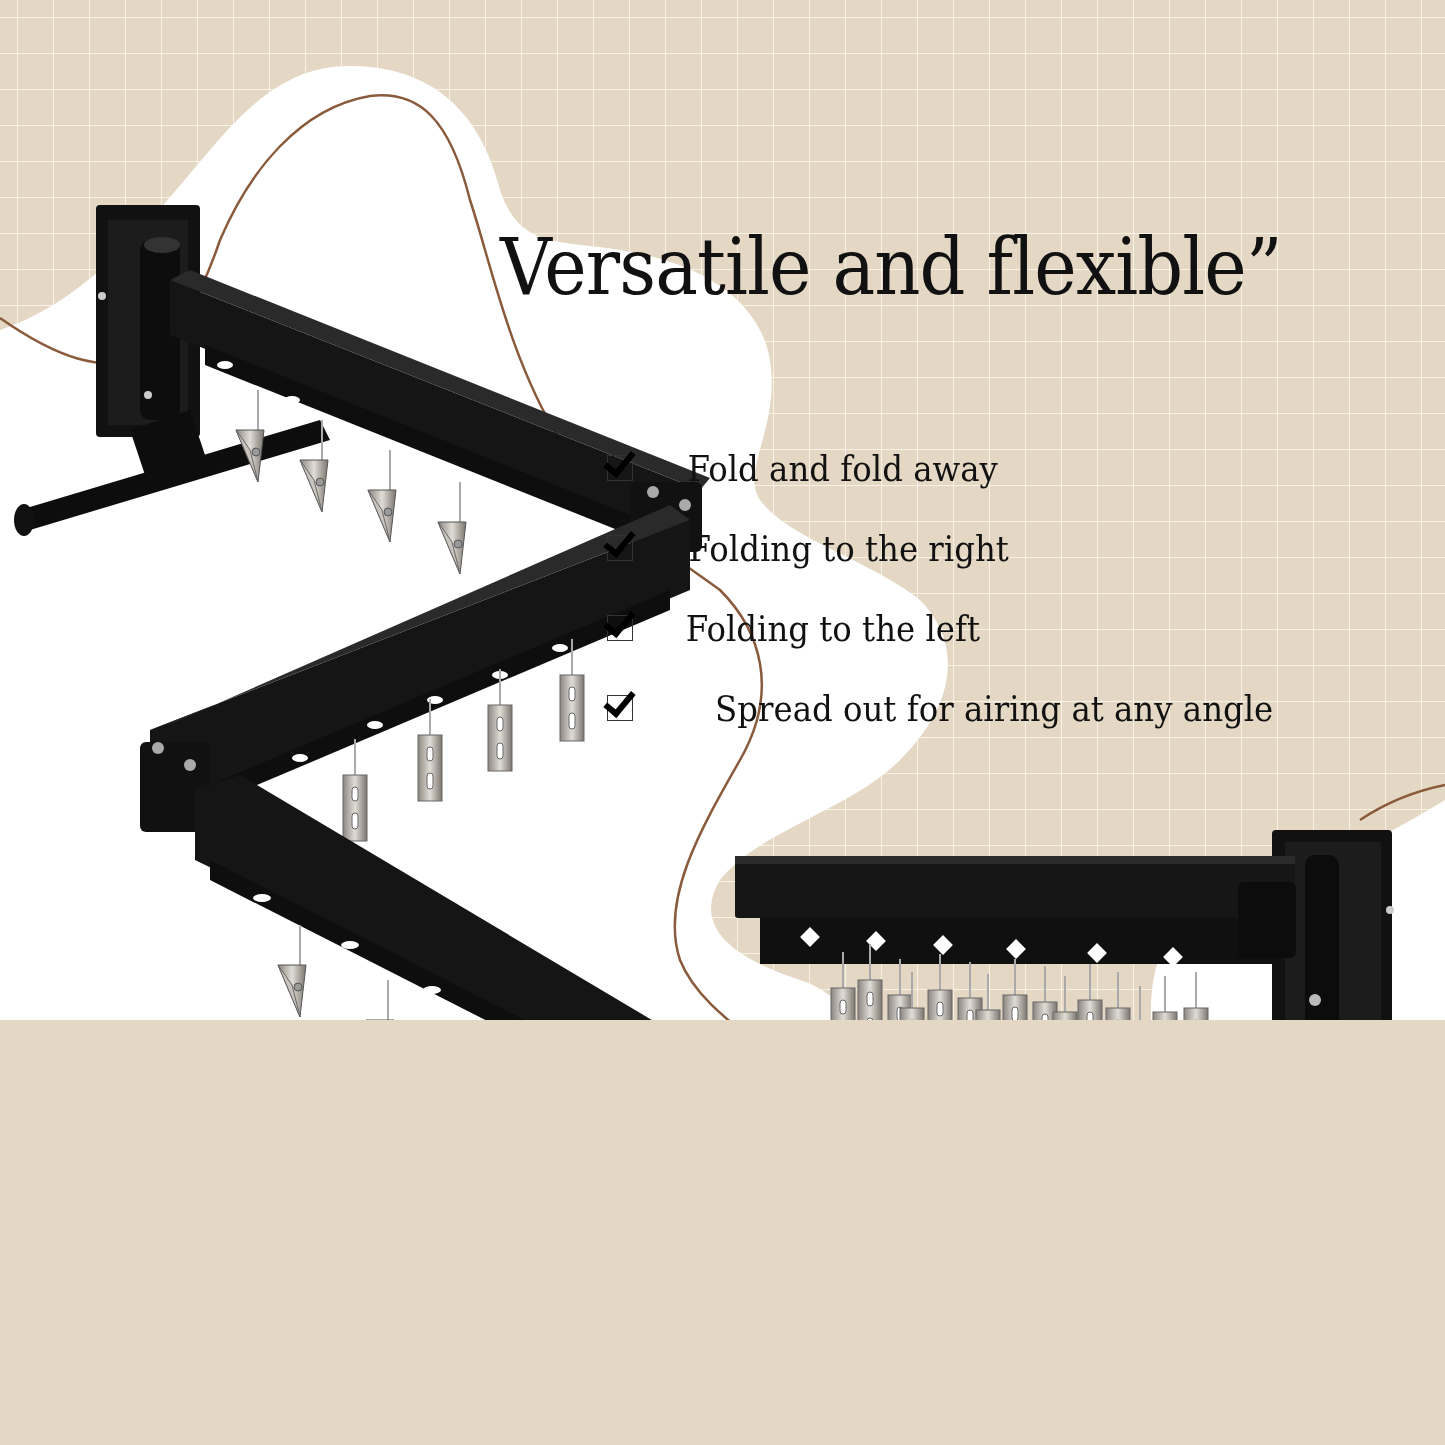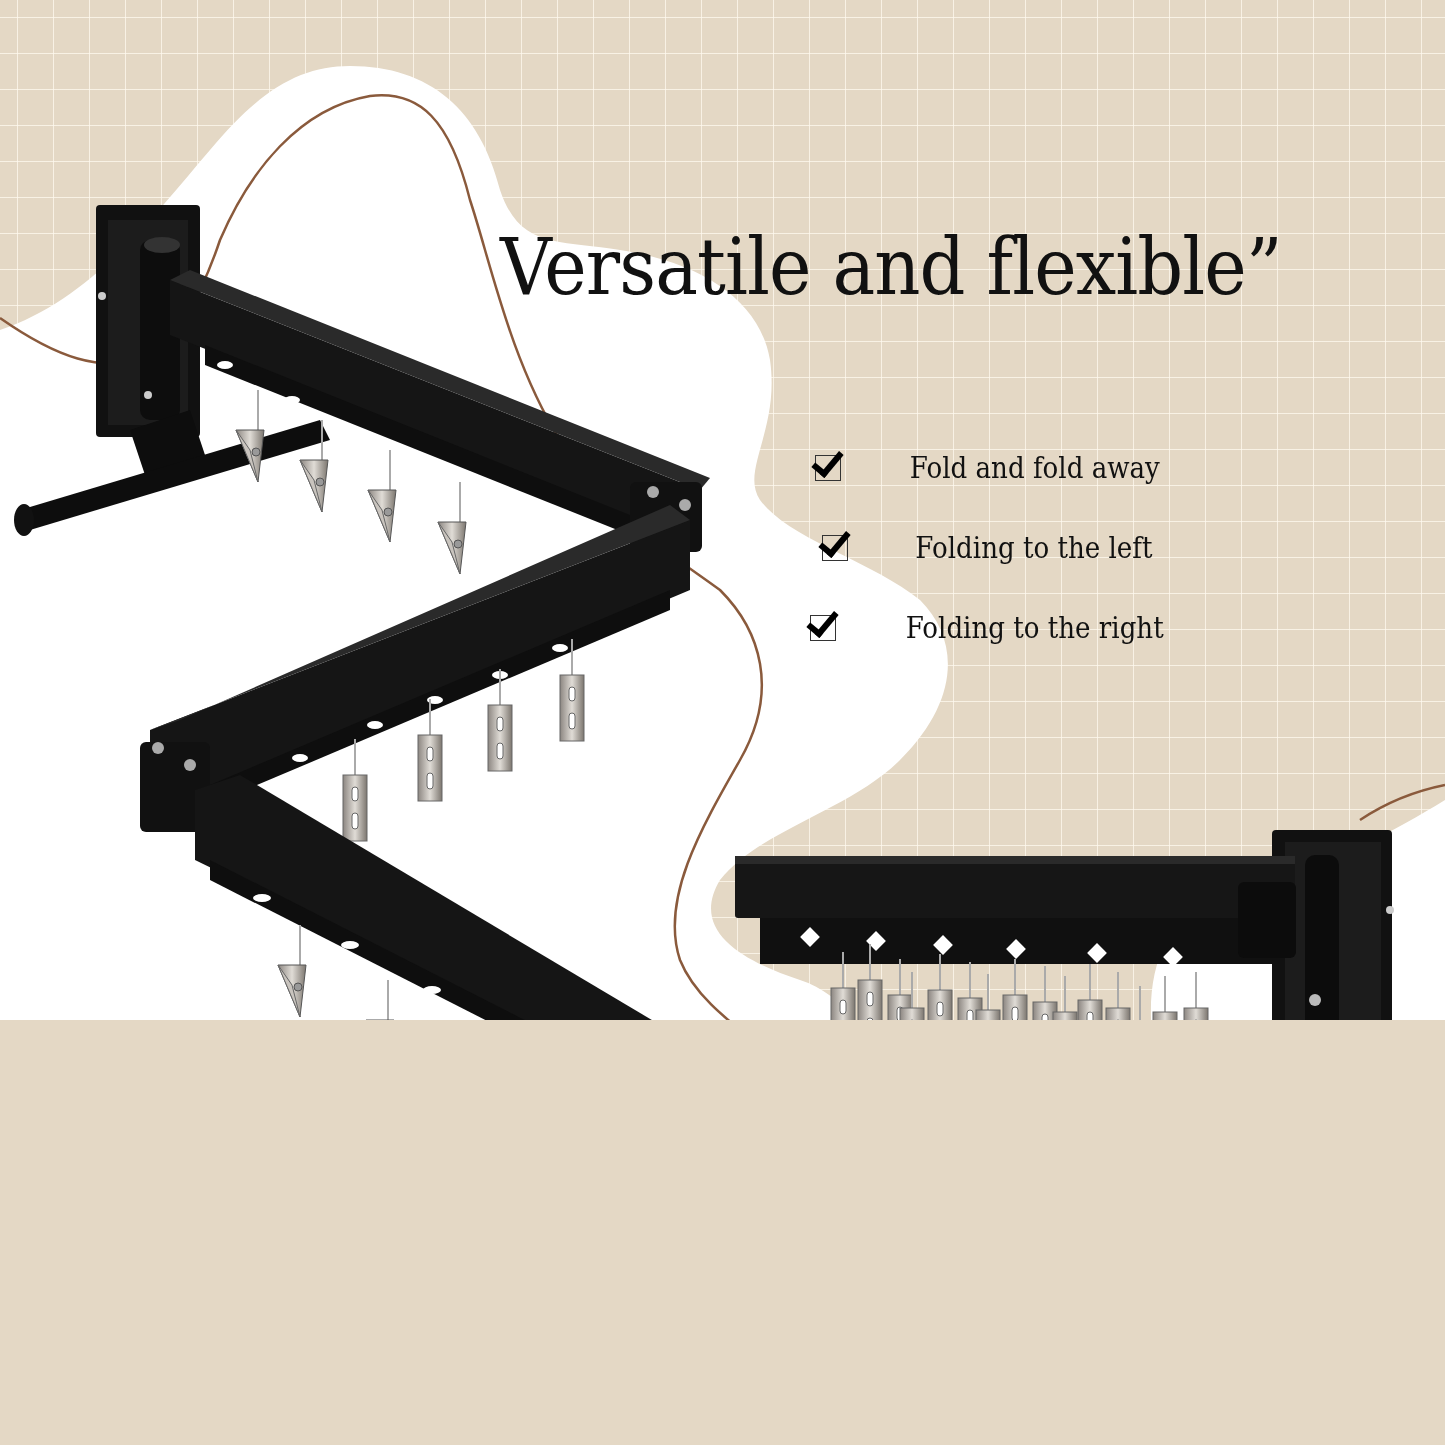--- a/index.html
+++ b/index.html
@@ -17,25 +17,24 @@
   svg.layer { position: absolute; left: 0; top: 0; width: 1445px; height: 1445px; }
   .headline {
     position: absolute; left: 500px; top: 228px; width: 900px;
     font-family: "DejaVu Serif", serif;
     font-size: 78px; line-height: 1; color: #111;
     letter-spacing: -1px; white-space: nowrap;
     transform: scaleX(0.92); transform-origin: left top;
   }
   .features { position: absolute; right: 78px; top: 444px; width: 760px; }
   .feature {
-    display: flex; justify-content: center; align-items: center;
+    display: flex; justify-content: flex-start; align-items: center;
     height: 48px; margin-bottom: 32px;
-    font-family: "DejaVu Serif", serif; font-size: 29px; color: #111;
+    font-family: "DejaVu Serif", serif; font-size: 36px; color: #111;
     white-space: nowrap;
-    gap: 21px;
   }
   .feature .check {
     position: relative; width: 26px; height: 26px; border: 1.5px solid #333;
     margin-right: 20px; box-sizing: border-box;
   }
   .feature .check::after {
     content: ""; position: absolute; left: 3px; top: -10px;
     width: 11px; height: 24px;
     border-right: 6px solid #000; border-bottom: 6px solid #000;
     transform: rotate(40deg);
@@ -200,20 +199,24 @@
 
   <div class="headline">Versatile and flexible”</div>
 
   <div class="features">
     <div class="feature">
       <span class="check"></span>
       <span class="label">Fold and fold away</span>
     </div>
     <div class="feature">
       <span class="check"></span>
+      <span class="label">Folding to the right</span>
+    </div>
+    <div class="feature">
+      <span class="check"></span>
       <span class="label">Folding to the left</span>
     </div>
     <div class="feature">
       <span class="check"></span>
-      <span class="label">Folding to the right</span>
+      <span class="label">Spread out for airing at any angle</span>
     </div>
   </div>
 </div>
 
 </body></html>

